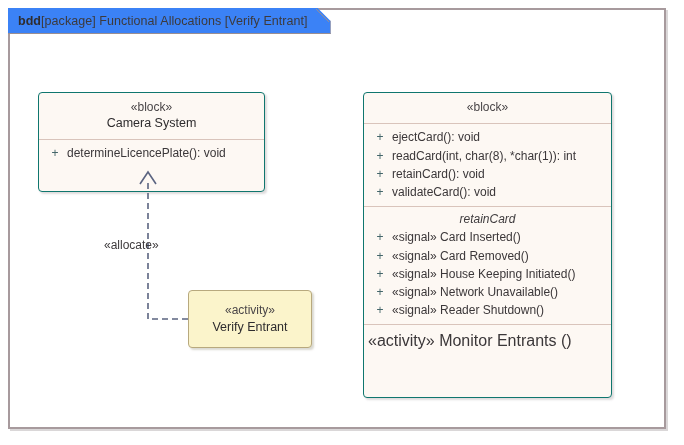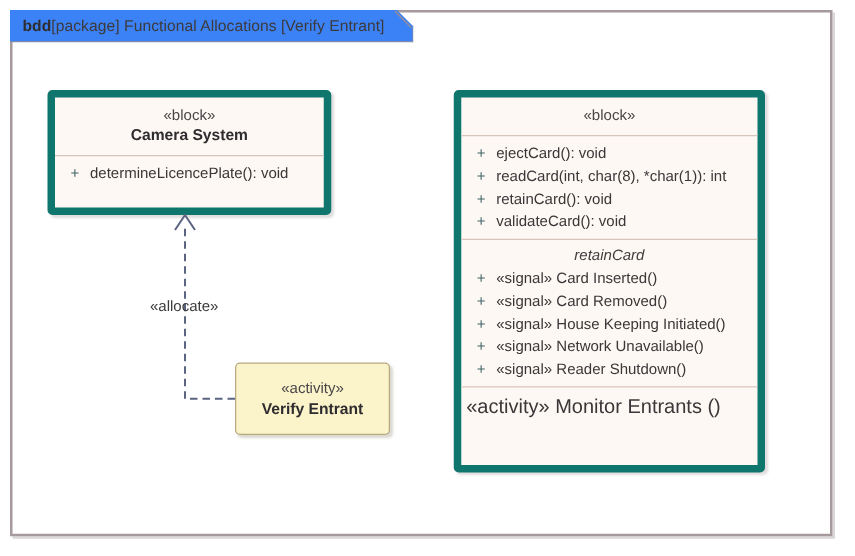--- a/index.html
+++ b/index.html
@@ -64,38 +64,39 @@
   
   .tab-diag {
     position: absolute;
     pointer-events: none;
   }
 
   
   .block {
     position: absolute;
     box-sizing: border-box;
-    border: 6px solid #0f766e;
+    border: 1px solid #0f766e;
     border-radius: 4px;
     background: #fdf8f3;
     box-shadow: 2px 2px 2px rgba(150,140,143,0.30);
     overflow: hidden;
+    margin-top: 20px;
   }
   .block-header {
     padding: 7px 6px 8px 6px;
     text-align: center;
     line-height: 1.28;
   }
   .stereotype {
     font-size: 12px;
     color: #4a4648;
   }
   .block-name {
     font-size: 12.5px;
-    font-weight: bold;
+    font-weight: normal;
     color: #2e2c2e;
   }
   .compartment {
     border-top: 1px solid #d9c4bb;
     padding: 4px 0 5px 0;
   }
   .compartment-title {
     text-align: center;
     font-style: italic;
     font-size: 12px;
@@ -169,21 +170,20 @@
     height: 445px;
     pointer-events: none;
   }
   .edge-label {
     position: absolute;
     left: 104px;
     top: 238px;
     font-size: 12px;
     color: #3d3a3c;
     white-space: nowrap;
-    margin-left: 16px;
   }
 </style>
 </head>
 <body>
 
 <div id="canvas">
 
   <div class="frame"></div>
 
   <div class="frame-tab">

